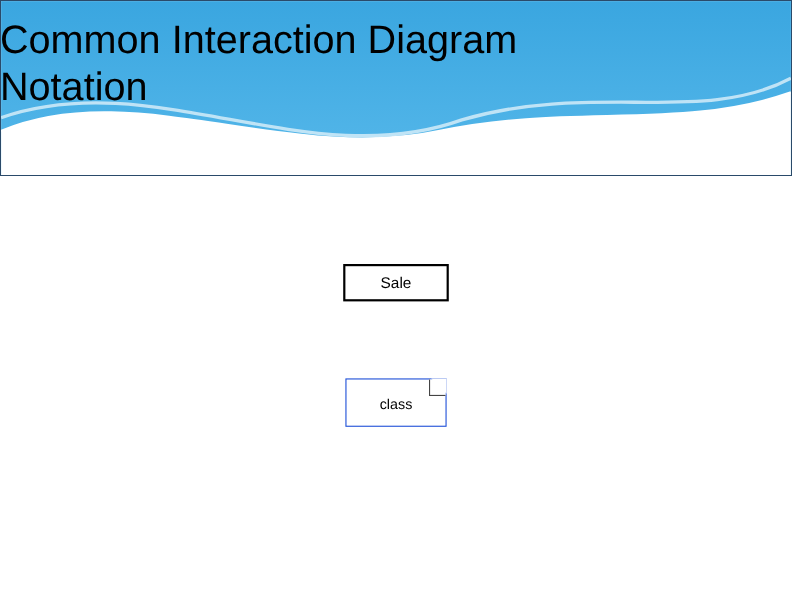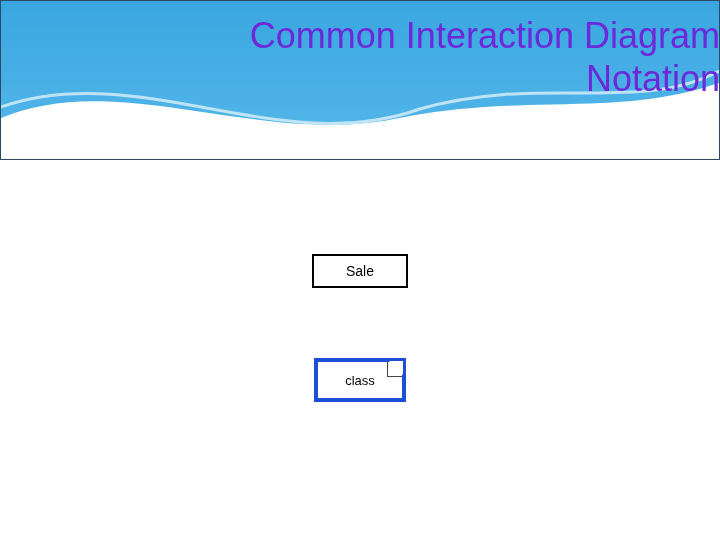--- a/index.html
+++ b/index.html
@@ -32,24 +32,24 @@
     bottom: 0;
     left: 0;
     width: 100%;
   }
 
   .title {
     position: absolute;
     top: 14px;
     left: 0;
     width: 100%;
-    text-align: right;
+    text-align: left;
     font-family: "Segoe UI", "Trebuchet MS", Arial, sans-serif;
     font-size: 36px;
-    color: #6d28d9;
+    color: #000000;
     line-height: 1.2;
     font-weight: 400;
   }
 
   
   .content {
     position: absolute;
     top: 240px;
     left: 0;
     width: 100%;
@@ -70,36 +70,35 @@
     border: 2px solid #000;
     height: 34px;
     display: flex;
     align-items: center;
     justify-content: center;
     font-family: Arial, sans-serif;
     font-size: 14px;
     background: #fff;
     padding: 0 14px;
     min-width: 96px;
-    margin-top: 14px;
   }
   .underlined { text-decoration: underline; }
 
   .note-box {
     margin-top: 70px;
     position: relative;
-    border: 4px solid #1d4ed8;
+    border: 1px solid #1d4ed8;
     min-width: 92px;
     height: 44px;
     display: flex;
-    align-items: center;
+    align-items: flex-end;
     justify-content: center;
     font-size: 13px;
     background: #fff;
-    padding: 0 18px;
+    padding: 12px 18px;
   }
   .note-corner {
     position: absolute;
     top: 0;
     right: 0;
     width: 14px;
     height: 14px;
   }
   .note-corner::before {
     content: "";

